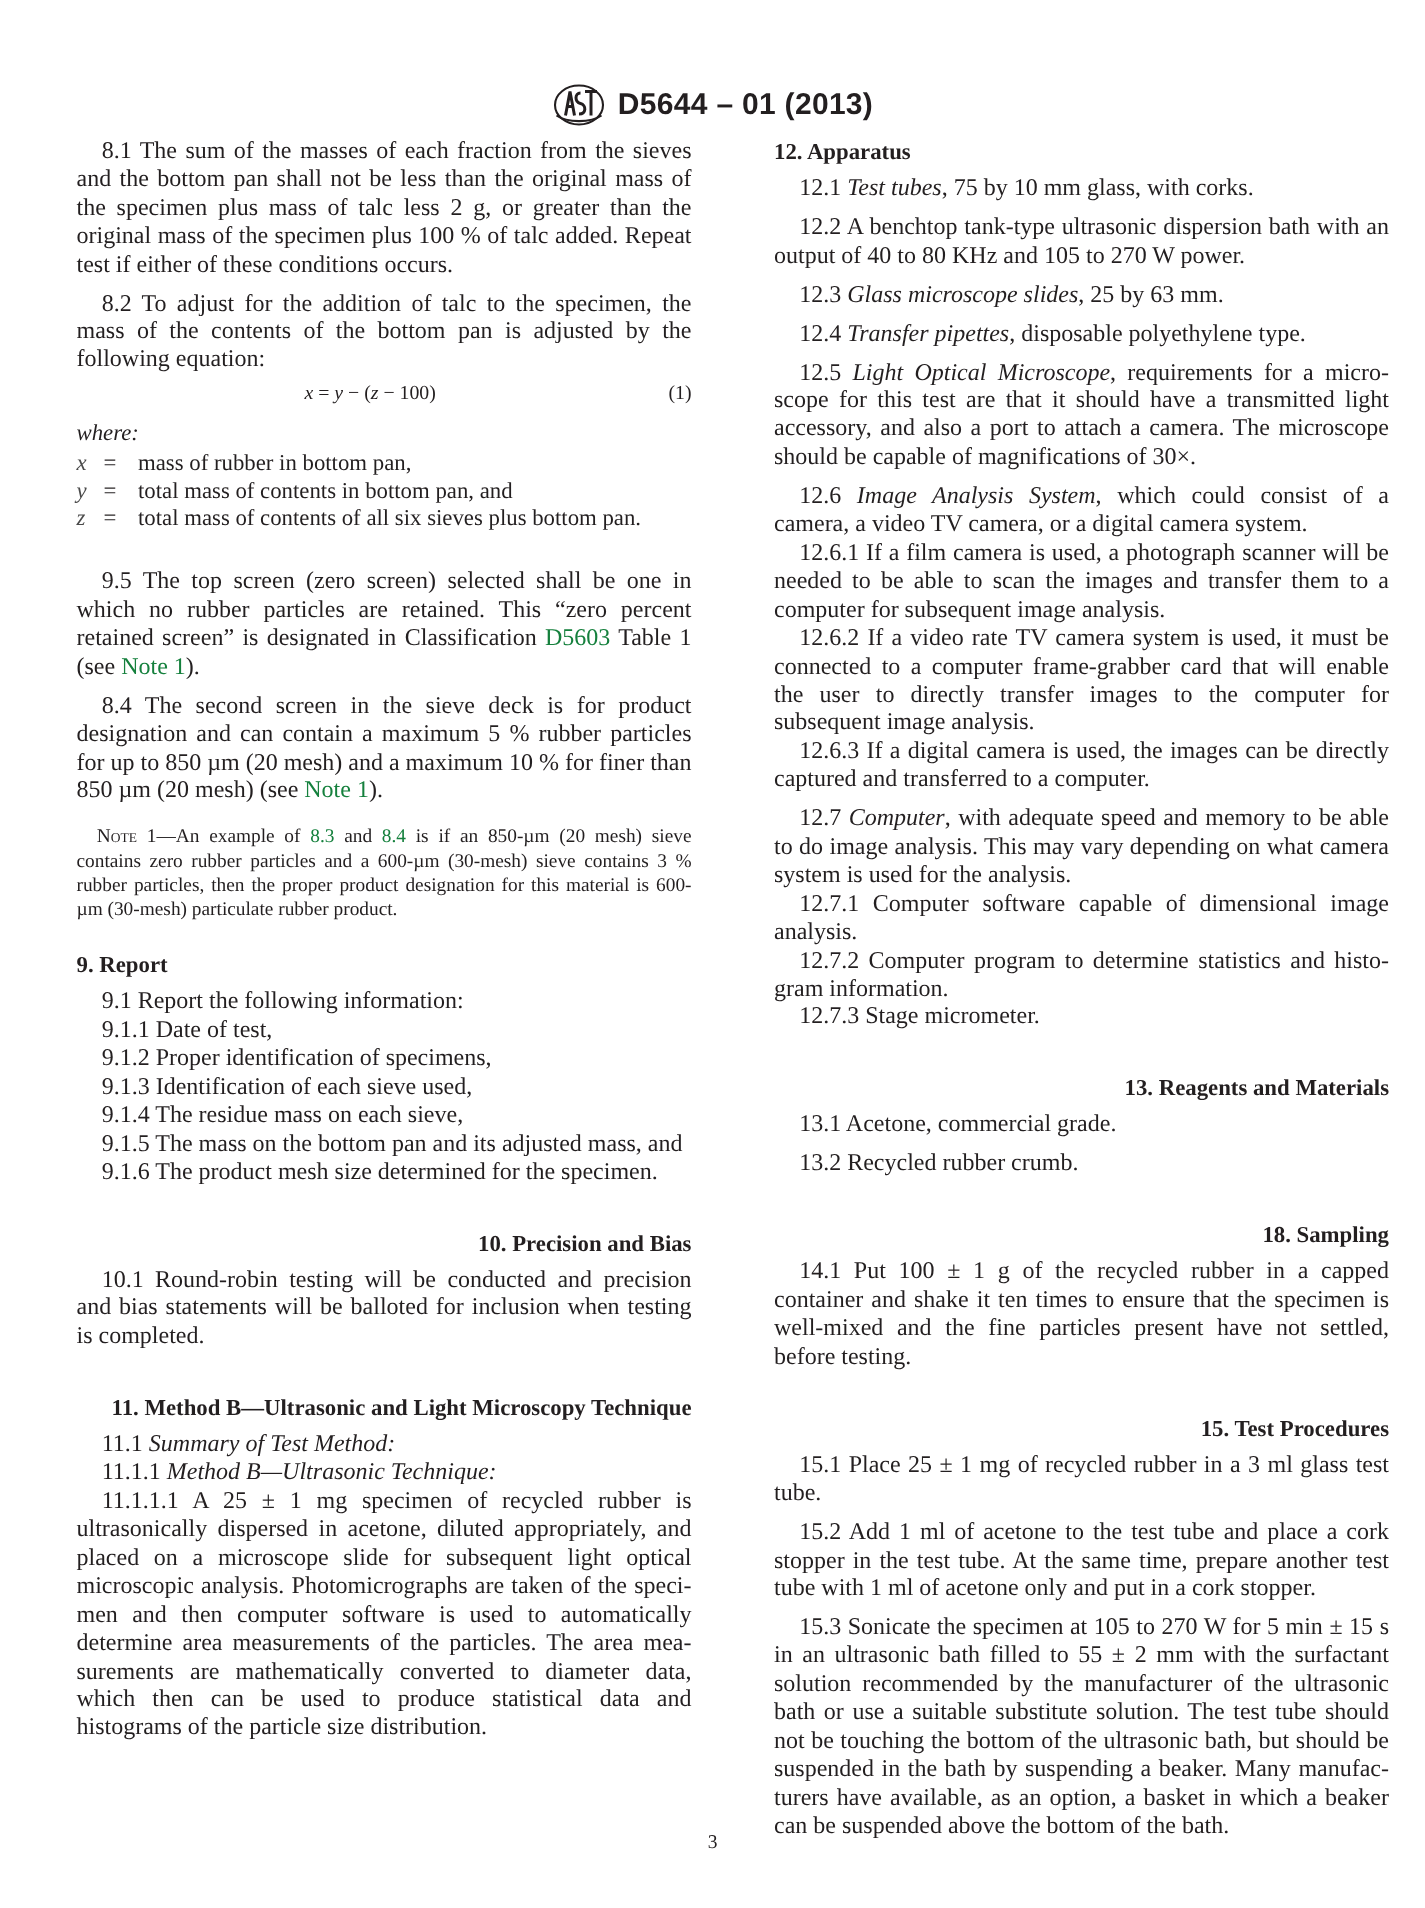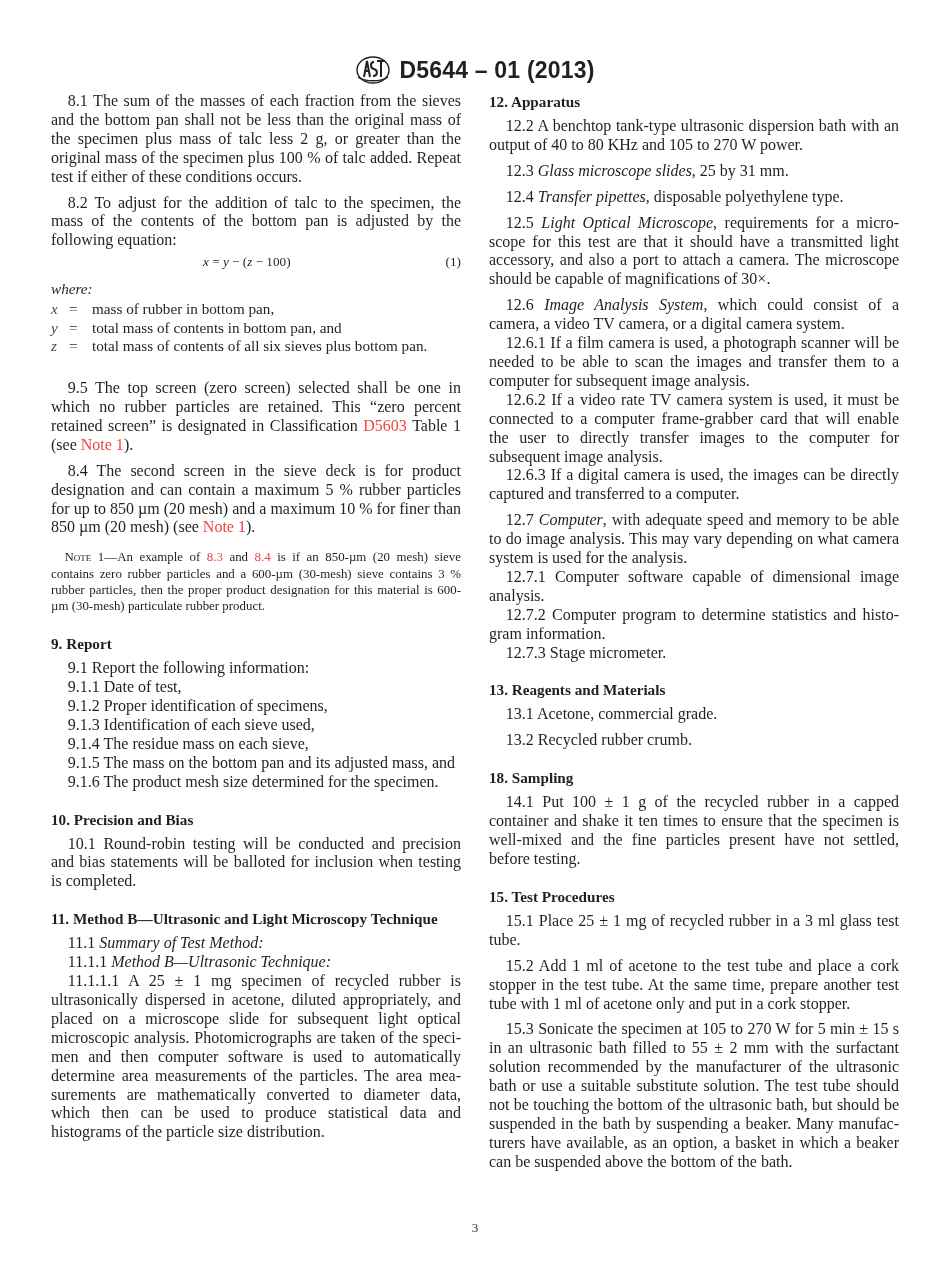--- a/index.html
+++ b/index.html
@@ -8,38 +8,38 @@
       font-family: "Liberation Serif", "DejaVu Serif", serif;
       color: #231f20;
     }
     .header {
       position: absolute; top: 55px; left: 0; width: 950px; height: 30px;
       display: flex; justify-content: center; align-items: center;
     }
     .logo { width: 36px; height: 30px; margin-right: 8px; }
     .doc-id {
       font-family: "Liberation Sans", "DejaVu Sans", sans-serif;
-      font-weight: bold; font-size: 23px; letter-spacing: 0.2px;
+      font-weight: bold; font-size: 20px; letter-spacing: 0.2px;
     }
     .col { position: absolute; top: 92px; width: 410px; }
     .col.left { left: 51px; }
-    .col.right { left: 489px; }
+    .col.right { left: 516px; }
     .p {
       font-size: 16px; line-height: 18.9px; text-align: justify;
       margin: 0 0 7px 0; text-indent: 1.05em; hyphens: manual;
     }
     .p.tight { margin-bottom: 0; }
     .h {
       font-weight: bold; font-size: 15.2px; line-height: 19px;
       margin: 0 0 6px 0;
     }
-    .h.gap { margin-top: 18px; }
+    .h.gap { margin-top: 28px; text-align: right; }
     .h.hang { padding-left: 28px; text-indent: -28px; }
     .it { font-style: italic; }
-    .link { color: #ef4444; }
+    .link { color: #15803d; }
     .eq {
       position: relative; height: 20px; font-size: 13.2px; margin: 4px 0 6px 0;
     }
     .eq .expr { position: absolute; left: 152px; font-style: normal; }
     .eq .expr i { font-style: italic; }
     .eq .eqno { position: absolute; right: 0; }
     .where { font-style: italic; font-size: 15.2px; margin: 0 0 2px 0; line-height: 18px; }
     .defs { font-size: 15.2px; line-height: 18.3px; margin: 0 0 24px 0; }
     .def { display: flex; }
     .def .v { width: 18px; font-style: italic; color: #4a4a4a; }
@@ -114,22 +114,23 @@
   <p class="p">10.1 Round-robin testing will be conducted and precision and bias statements will be balloted for inclusion when testing is completed.</p>
 
   <div class="h gap hang">11.  Method B—Ultrasonic and Light Microscopy Technique</div>
   <p class="p tight"><span>11.1  </span><span class="it">Summary of Test Method:</span></p>
   <p class="p tight"><span>11.1.1  </span><span class="it">Method B—Ultrasonic Technique:</span></p>
   <p class="p">11.1.1.1 A 25 ± 1 mg specimen of recycled rubber is ultrasonically dispersed in acetone, diluted appropriately, and placed on a microscope slide for subsequent light optical microscopic analysis. Photomicrographs are taken of the speci­men and then computer software is used to automatically determine area measurements of the particles. The area mea­surements are mathematically converted to diameter data, which then can be used to produce statistical data and histograms of the particle size distribution.</p>
 </div>
 
 <div class="col right">
   <div class="h">12.  Apparatus</div>
+  <p class="p"><span>12.1  </span><span class="it">Test tubes</span><span>, 75 by 10 mm glass, with corks.</span></p>
   <p class="p">12.2  A benchtop tank-type ultrasonic dispersion bath with an output of 40 to 80 KHz and 105 to 270 W power.</p>
-  <p class="p"><span>12.3  </span><span class="it">Glass microscope slides</span><span>, 25 by 31 mm.</span></p>
+  <p class="p"><span>12.3  </span><span class="it">Glass microscope slides</span><span>, 25 by 63 mm.</span></p>
   <p class="p"><span>12.4  </span><span class="it">Transfer pipettes</span><span>, disposable polyethylene type.</span></p>
   <p class="p"><span>12.5 </span><span class="it">Light Optical Microscope</span><span>, requirements for a micro­scope for this test are that it should have a transmitted light accessory, and also a port to attach a camera. The microscope should be capable of magnifications of 30×.</span></p>
   <p class="p tight"><span>12.6 </span><span class="it">Image Analysis System</span><span>, which could consist of a camera, a video TV camera, or a digital camera system.</span></p>
   <p class="p tight">12.6.1  If a film camera is used, a photograph scanner will be needed to be able to scan the images and transfer them to a computer for subsequent image analysis.</p>
   <p class="p tight">12.6.2  If a video rate TV camera system is used, it must be connected to a computer frame-grabber card that will enable the user to directly transfer images to the computer for subsequent image analysis.</p>
   <p class="p">12.6.3  If a digital camera is used, the images can be directly captured and transferred to a computer.</p>
   <p class="p tight"><span>12.7  </span><span class="it">Computer</span><span>, with adequate speed and memory to be able to do image analysis. This may vary depending on what camera system is used for the analysis.</span></p>
   <p class="p tight">12.7.1 Computer software capable of dimensional image analysis.</p>
   <p class="p tight">12.7.2 Computer program to determine statistics and histo­gram information.</p>
   <p class="p">12.7.3  Stage micrometer.</p>

